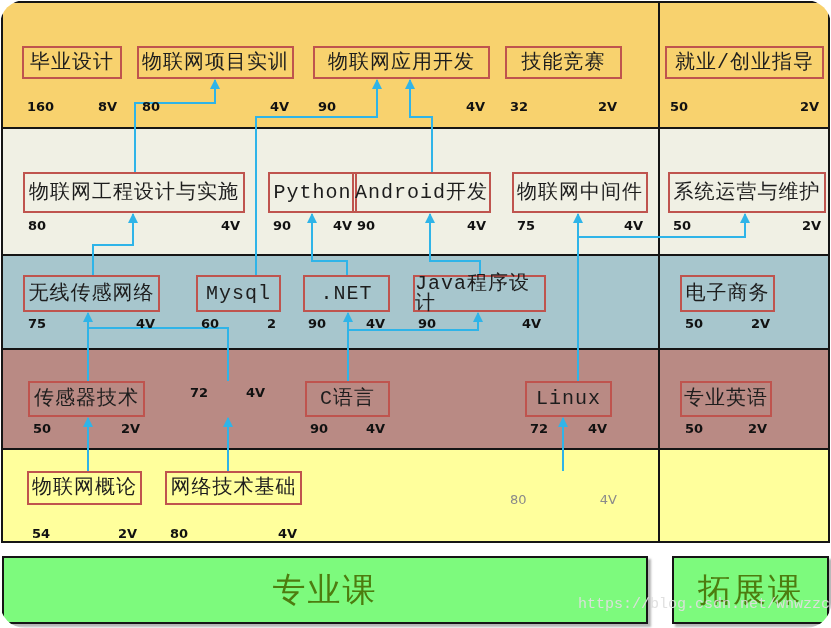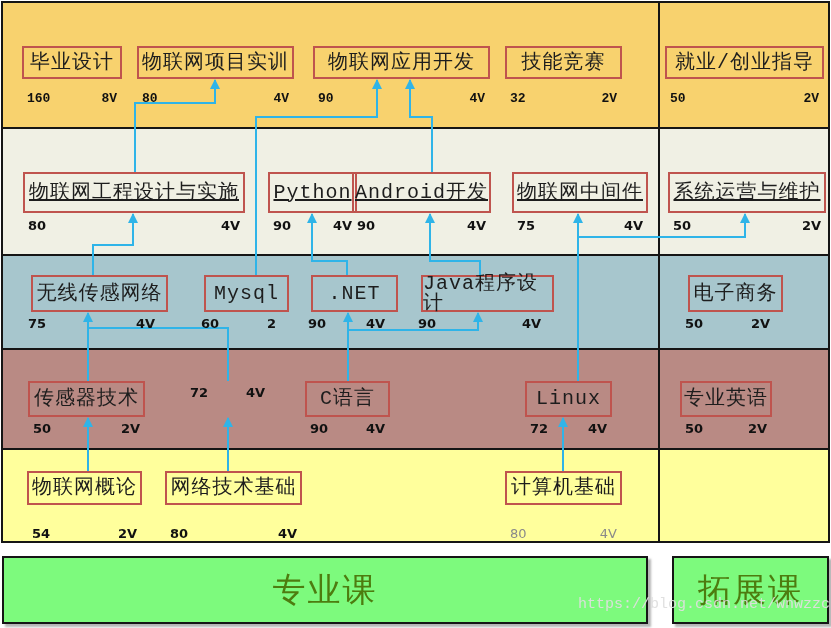--- a/index.html
+++ b/index.html
@@ -1,40 +1,40 @@
 <!DOCTYPE html>
 <html><head>
 <meta charset="utf-8">
 <style>
   html,body{margin:0;padding:0;background:#ffffff;}
   #app{position:relative;width:831px;height:628px;background:#ffffff;overflow:hidden;
-       font-family:"Liberation Serif","DejaVu Serif",serif;}
+       font-family:"Liberation Serif","DejaVu Serif",serif;border-radius:25px;}
   .band{position:absolute;left:3px;width:825px;box-sizing:border-box;}
   .band.sep{border-top:2px solid #151515;}
   #band1{top:3px;height:124px;background:#F8D26E;}
   #band2{top:127px;height:127px;background:#F0F0E4;}
   #band3{top:254px;height:94px;background:#A7C6CD;}
   #band4{top:348px;height:100px;background:#B98A84;}
   #band5{top:448px;height:95px;background:#FFFF9C;}
   #outer-border{position:absolute;left:1px;top:1px;width:829px;height:542px;
        border:2px solid #151515;box-sizing:border-box;z-index:5;pointer-events:none;}
   #column-divider{position:absolute;left:658px;top:3px;width:2px;height:540px;background:#151515;z-index:2;}
   #arrows{position:absolute;left:0;top:0;z-index:3;pointer-events:none;}
   .course{position:absolute;z-index:4;}
   .course .box{width:100%;box-sizing:border-box;border:2px solid #BF544E;
        display:flex;align-items:center;justify-content:center;
        color:#1d1d1d;font-size:20px;letter-spacing:1px;line-height:1;
        font-family:"Liberation Mono","DejaVu Sans Mono","Liberation Serif",serif;}
   .course .nums{display:flex;justify-content:space-between;padding:0 5px;
        font-family:"DejaVu Sans","Liberation Sans",sans-serif;
        font-weight:bold;font-size:13px;color:#111;}
   .course .nums.muted{color:#8a8a8a;font-weight:normal;}
-  .r1 .box{height:33px;} .r1 .nums{margin-top:12px;font-family:Liberation Mono, monospace;}
-  .r2 .box{height:41px;text-decoration:underline;} .r2 .nums{margin-top:5px;}
-  .r3 .box{height:37px;margin-left:8px;} .r3 .nums{margin-top:4px;}
+  .r1 .box{height:33px;} .r1 .nums{margin-top:20px;}
+  .r2 .box{height:41px;} .r2 .nums{margin-top:5px;}
+  .r3 .box{height:37px;} .r3 .nums{margin-top:4px;}
   .r4 .box{height:36px;} .r4 .nums{margin-top:4px;}
   .r5 .box{height:34px;} .r5 .nums{margin-top:21px;}
   .footer-bar{position:absolute;top:556px;height:68px;box-sizing:border-box;
        border:2px solid #151515;background:#7DFA7D;display:flex;align-items:center;justify-content:center;
        font-size:33px;color:#4d7c0f;letter-spacing:2px;z-index:1;
        box-shadow:3px 3px 2px rgba(120,120,120,0.55);}
   #footer-major{left:2px;width:646px;}
   #footer-extension{left:672px;width:157px;}
   #watermark{position:absolute;right:1px;top:596px;z-index:6;
        font-family:Liberation Mono, monospace;
@@ -271,23 +271,20 @@
   <div class="course r5" style="left:165px;top:471px;width:137px">
     <div class="box">
         <span>网络技术基础</span>
       </div>
     <div class="nums">
         <span>80</span>
         <span>4V</span>
       </div>
   </div>
   <div class="course r5" style="left:505px;top:471px;width:117px">
-    <div class="box">
-        <span>计算机基础</span>
-      </div>
     <div class="nums muted">
         <span>80</span>
         <span>4V</span>
       </div>
   </div>
 
   <div class="footer-bar" id="footer-major">
     <span>专业课</span>
   </div>
   <div class="footer-bar" id="footer-extension">

